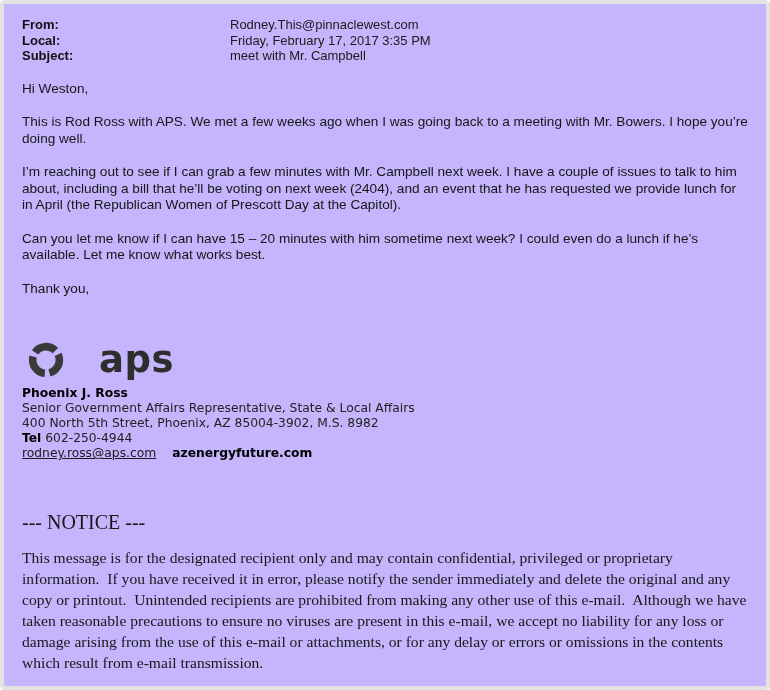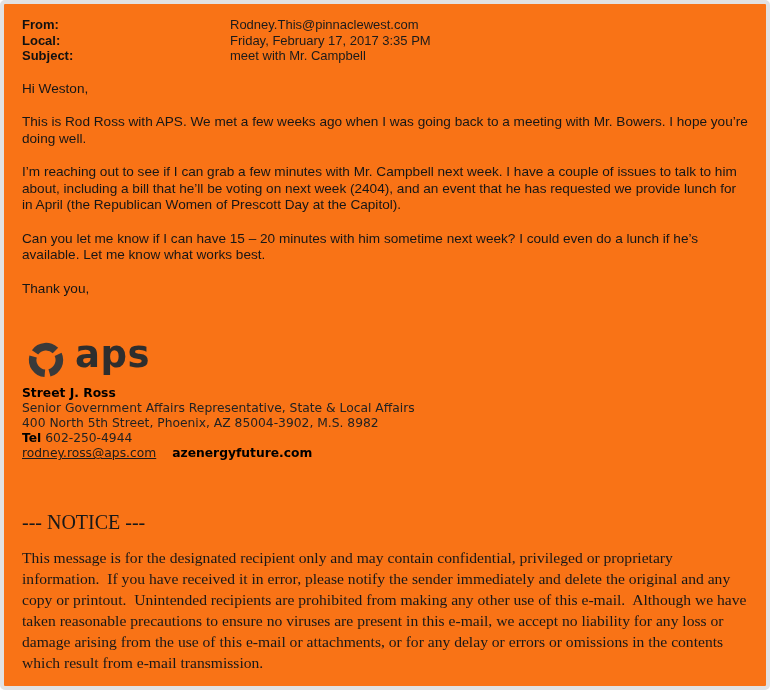--- a/index.html
+++ b/index.html
@@ -1,21 +1,21 @@
 <!DOCTYPE html>
 <html><head>
 <meta charset="utf-8">
 <style>
   html, body { margin: 0; padding: 0; background: #ffffff; }
   .page {
     position: relative;
     width: 770px;
     height: 690px;
     box-sizing: border-box;
-    background: #f97316;
+    background: #c4b5fd;
     border: 4px solid #e2e2e2;
     border-radius: 5px;
     overflow: hidden;
     color: #1b1b1b;
     font-family: "Liberation Sans", sans-serif;
   }
   .inner { padding: 11px 18px 0 18px; }
 
   
   .hdr { margin-top: 2px; }
@@ -27,21 +27,21 @@
   .body-block { margin-top: 17px; max-width: 748px; }
   .body-block p {
     margin: 0 0 17px 0;
     font-size: 13.6px;
     line-height: 16.5px;
     color: #161616;
   }
   .closing { margin-bottom: 0 !important; }
 
   
-  .logo-row { display: flex; align-items: flex-start; margin: 42px 0 0 2px; height: 42px; }
+  .logo-row { display: flex; align-items: flex-end; margin: 42px 0 0 2px; height: 42px; gap: 24px; }
   .logo-swirl { width: 44px; height: 42px; }
   .logo-text {
     font-size: 37px;
     font-weight: bold;
     color: #2e2e2e;
     letter-spacing: 0.5px;
     margin-left: 7px;
     line-height: 1;
     font-family: "DejaVu Sans", sans-serif;
     transform: translateY(-3px);
@@ -98,21 +98,21 @@
         <g fill="#3a3a3a" transform="rotate(-25 22 22)">
           <path d="M40,22 A18,18 0 0 1 18.88,39.73 L20.26,31.85 A10,10 0 0 0 32,22 Z"></path>
           <path d="M40,22 A18,18 0 0 1 18.88,39.73 L20.26,31.85 A10,10 0 0 0 32,22 Z" transform="rotate(120 22 22)"></path>
           <path d="M40,22 A18,18 0 0 1 18.88,39.73 L20.26,31.85 A10,10 0 0 0 32,22 Z" transform="rotate(240 22 22)"></path>
         </g>
       </svg>
       <span class="logo-text">aps</span>
     </div>
 
     <div class="sig">
-      <div class="sig-name">Street J. Ross</div>
+      <div class="sig-name">Phoenix J. Ross</div>
       <div>Senior Government Affairs Representative, State &amp; Local Affairs</div>
       <div>400 North 5th Street, Phoenix, AZ 85004-3902, M.S. 8982</div>
       <div>
         <span class="sig-bold">Tel</span>
         <span>602-250-4944</span>
       </div>
       <div>
         <span class="sig-link">rodney.ross@aps.com</span>
         <span class="sig-site">azenergyfuture.com</span>
       </div>

